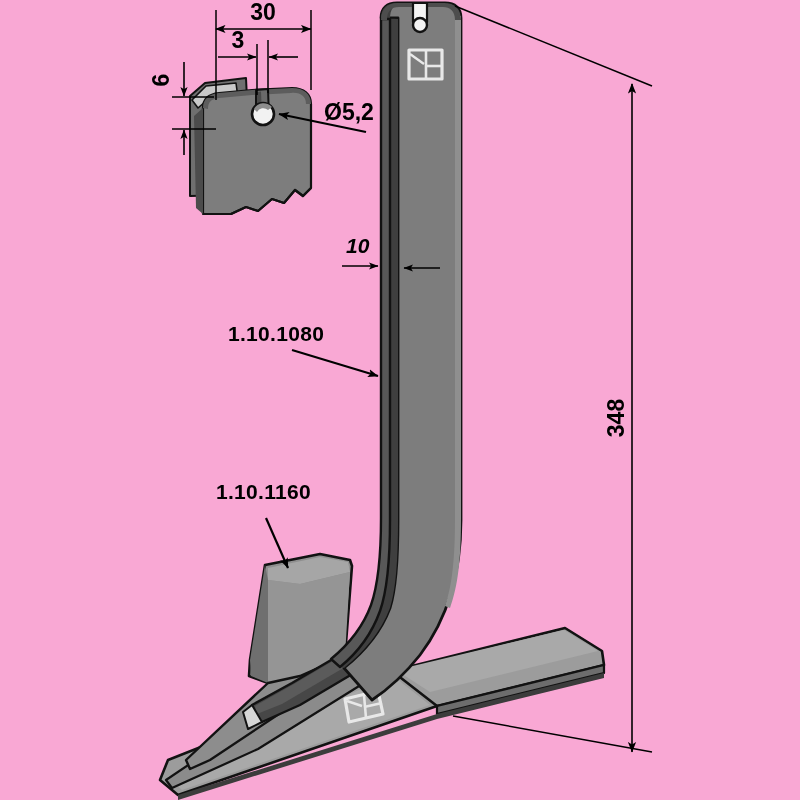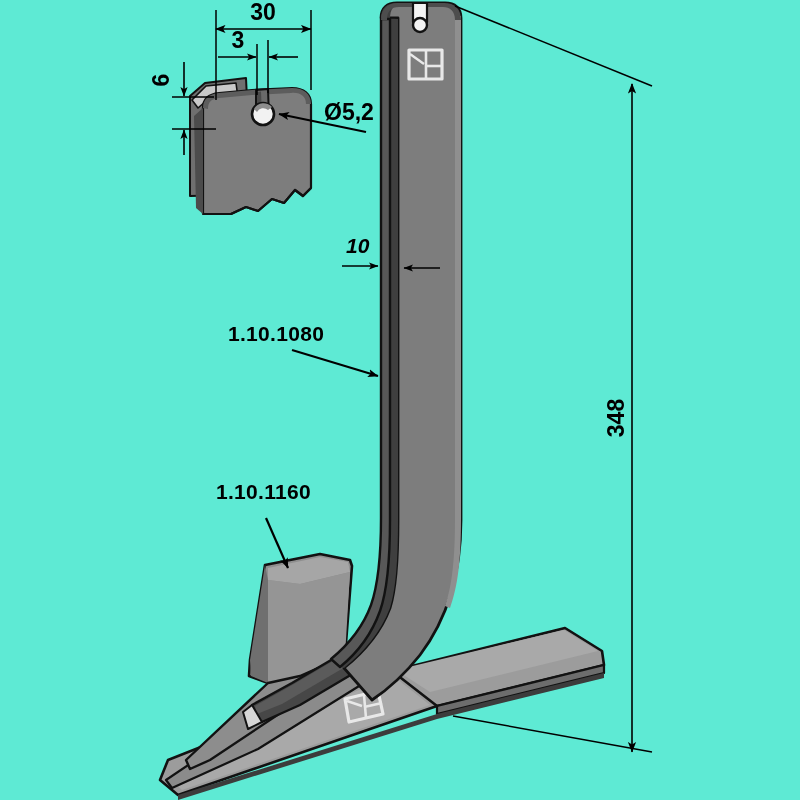--- a/index.html
+++ b/index.html
@@ -1,21 +1,21 @@
 <!DOCTYPE html>
 <html><head>
 <meta charset="utf-8">
 <style>
   html,body{margin:0;padding:0;background:#ffffff;}
   body{
     width:800px;height:800px;overflow:hidden;
     font-family:"Liberation Sans",sans-serif;
     -webkit-font-smoothing:antialiased;
   }
-  #stage{position:relative;width:800px;height:800px;background:#5eead4;}
+  #stage{position:relative;width:800px;height:800px;background:#f9a8d4;}
   #stage svg{display:block;position:absolute;left:0;top:0;}
   .lbl{
     font-family:"Liberation Sans",sans-serif;
     font-weight:bold;fill:#000;
   }
   .lbl-dim{font-size:23px;font-weight:bold;}
   .lbl-dim-it{font-size:21px;font-weight:bold;font-style:italic;}
   .lbl-part{font-size:21px;font-weight:bold;letter-spacing:0.3px;}
   .ln{stroke:#000;fill:none;}
   .ln-thin{stroke-width:1.6;}

